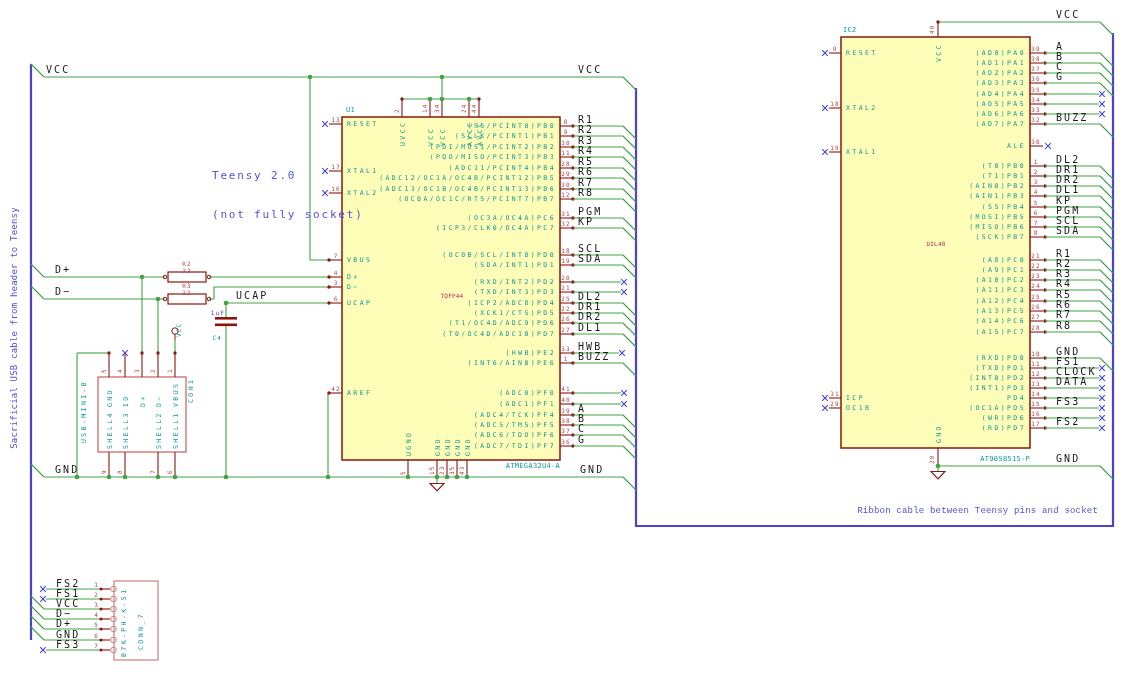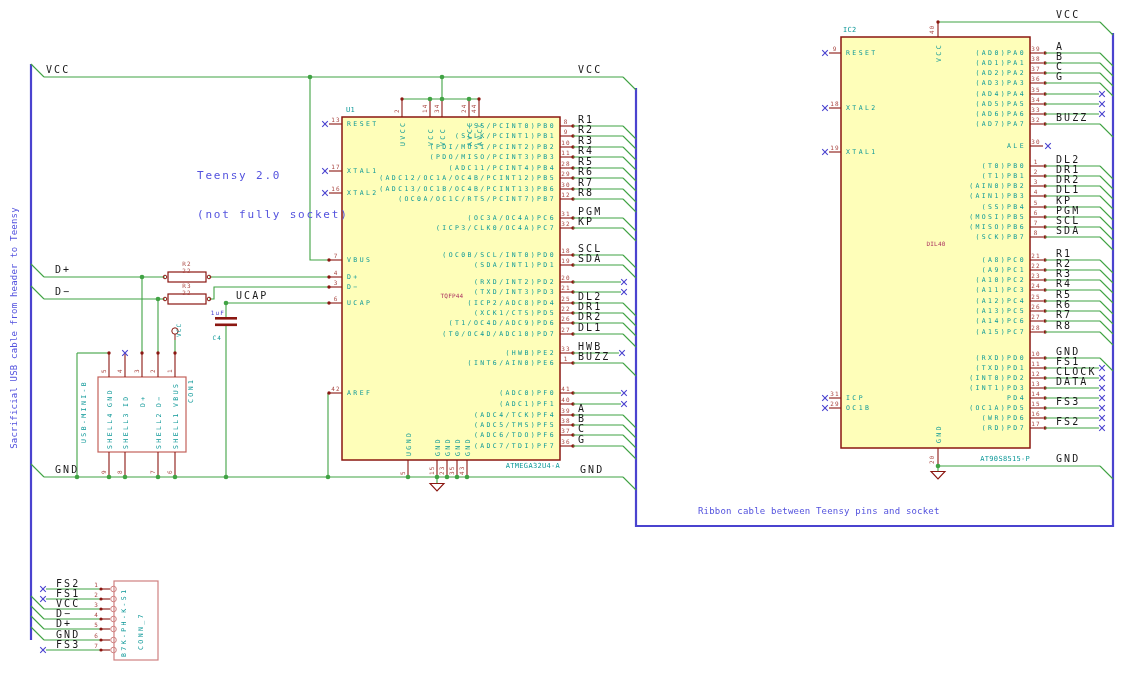--- a/index.html
+++ b/index.html
@@ -5,21 +5,21 @@
   html,body{margin:0;padding:0;background:#ffffff;}
   #canvas{position:relative;width:1131px;height:690px;background:#ffffff;overflow:hidden;
           font-family:"DejaVu Sans Mono",monospace;}
   #sch{position:absolute;left:0;top:0;}
   text{font-family:"DejaVu Sans Mono",monospace;}
   .pname{font-size:6.5px;letter-spacing:2.4px;}
   .pnum{font-size:6px;letter-spacing:1.1px;}
   .plabel{font-size:10px;letter-spacing:2.1px;}
   .pref{font-size:7px;letter-spacing:0.3px;}
   .pfield{font-size:6px;letter-spacing:0.2px;}
-  .annotation{position:absolute;color:#5352de;font-size:11px;letter-spacing:1.8px;white-space:pre;}
+  .annotation{position:absolute;color:#5352de;font-size:11px;letter-spacing:1.8px;white-space:pre;margin-left:15px;}
   .caption{position:absolute;color:#5352de;font-size:9px;letter-spacing:0.2px;white-space:pre;}
 </style>
 </head>
 <body>
 
 <div id="canvas">
   <svg id="sch" width="1131" height="690" viewBox="0 0 1131 690">
       <polyline points="31,64 31,640" fill="none" stroke="#4a43cf" stroke-width="2.2"></polyline>
       <polyline points="636,88 636,526 1113,526 1113,33" fill="none" stroke="#4a43cf" stroke-width="2.2"></polyline>
       <polyline points="31,64 44,77" fill="none" stroke="#41a344" stroke-width="1.1"></polyline>
@@ -718,14 +718,14 @@
       <text x="1056" y="462" fill="#1a1a1a" text-anchor="start" class="plabel">GND</text>
     </svg>
 
   <div class="annotation" style="left:197px;top:143px;">
     <div>Teensy 2.0</div>
     <div>(not fully socket)</div>
   </div>
 
   <div class="caption" style="left:-116px;top:323px;width:260px;text-align:center;transform:rotate(-90deg);">Sacrificial USB cable from header to Teensy</div>
 
-  <div class="caption" style="left:698px;top:506px;width:400px;text-align:left;">Ribbon cable between Teensy pins and socket</div>
+  <div class="caption" style="left:698px;top:506px;width:400px;text-align:right;font-family:Liberation Mono, monospace;">Ribbon cable between Teensy pins and socket</div>
 </div>
 
 </body></html>

